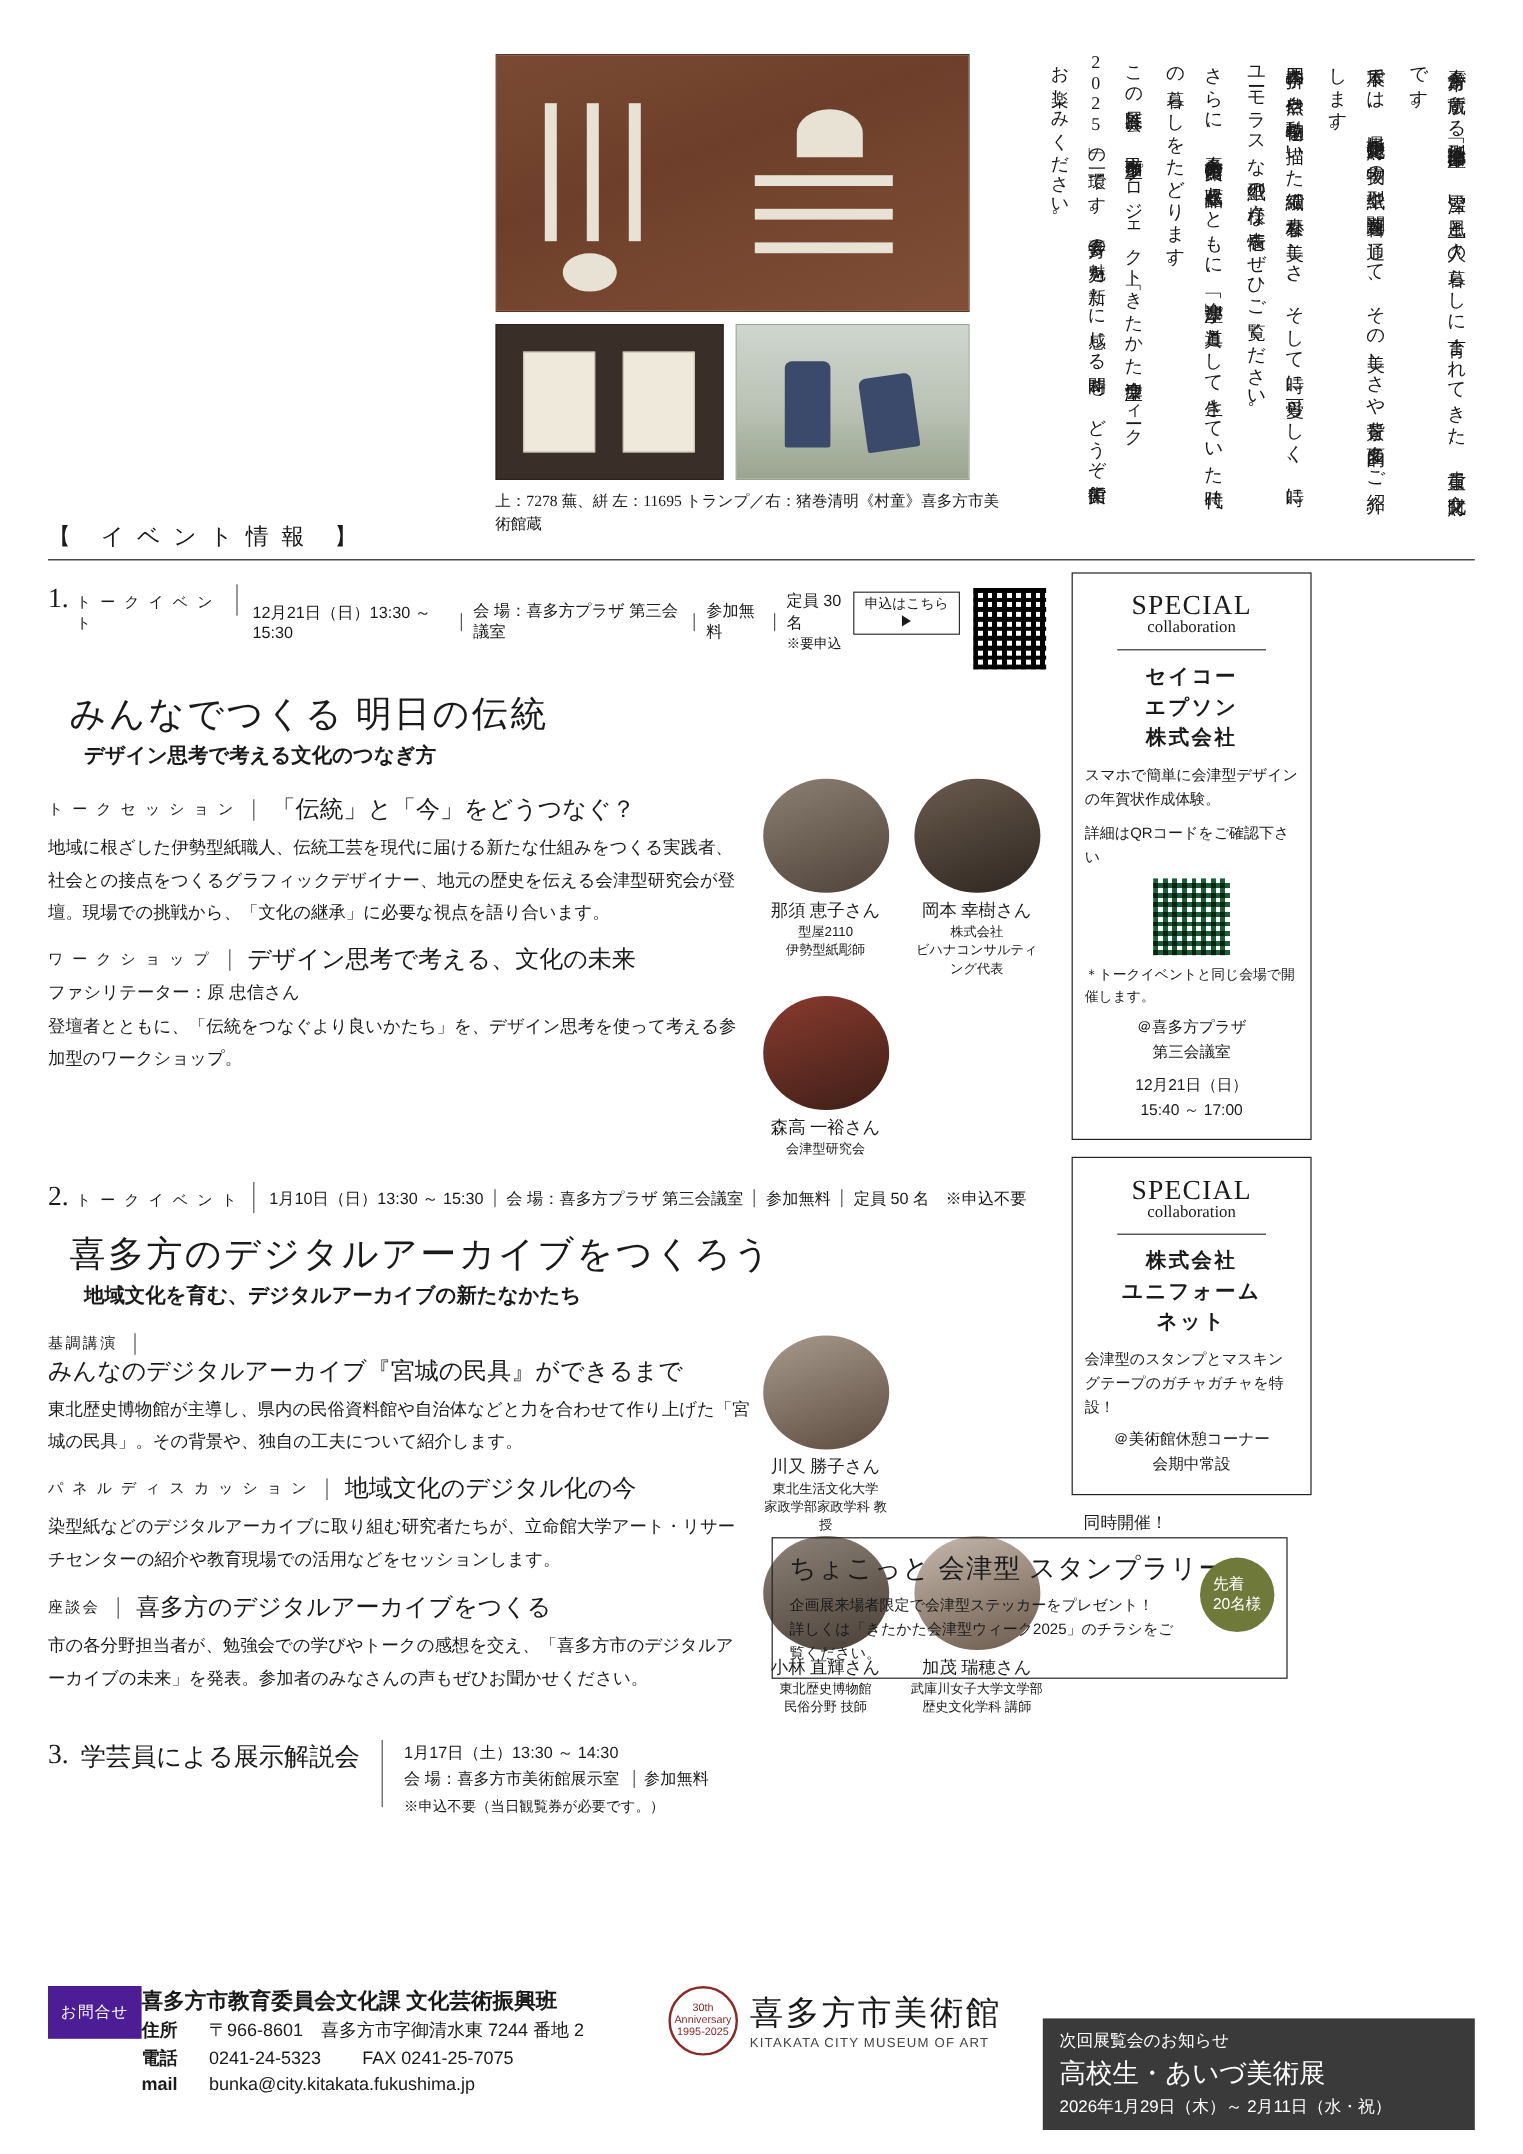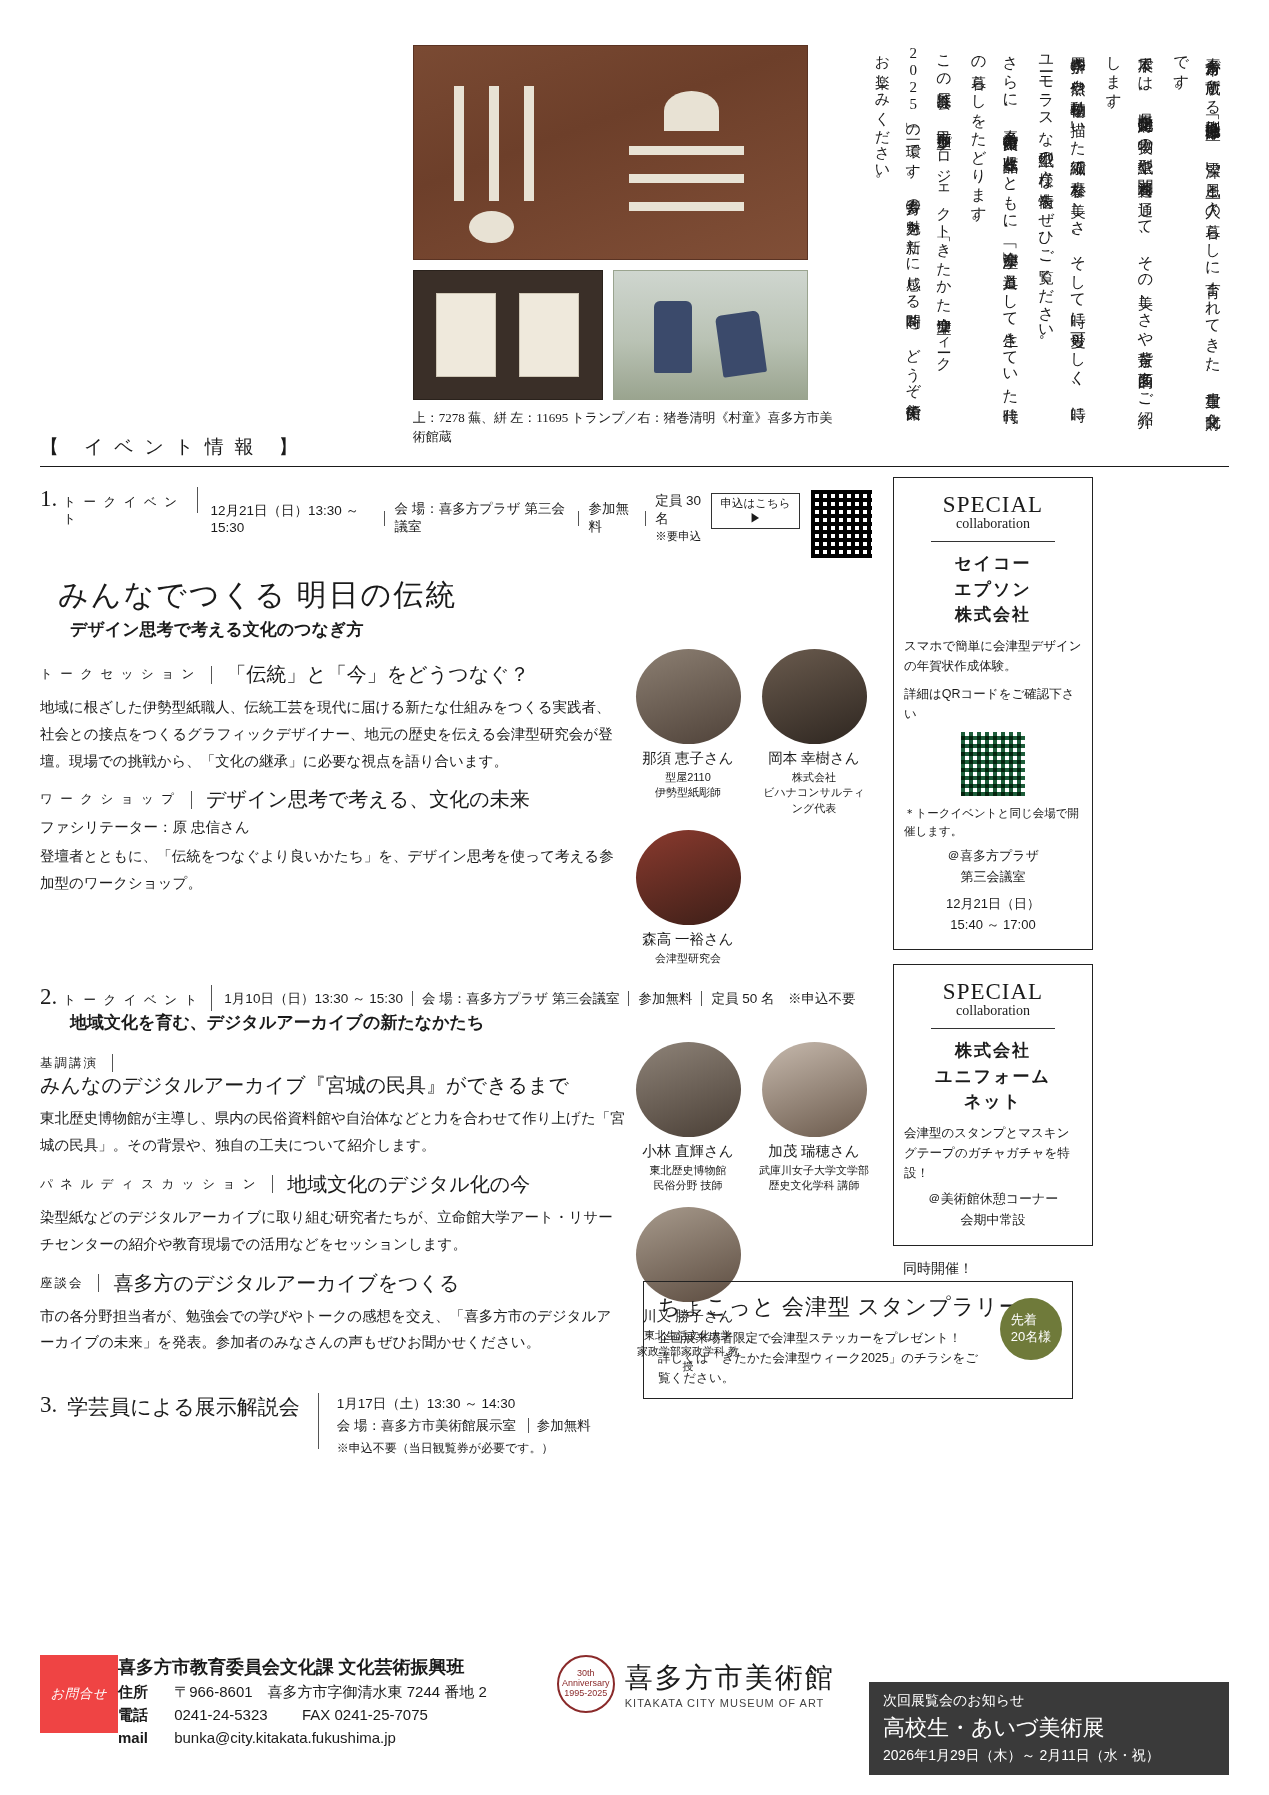--- a/index.html
+++ b/index.html
@@ -119,21 +119,21 @@
       background:#6f7a3a; color:#fff; font-size:13px; display:flex; flex-direction:column; align-items:center; justify-content:center; line-height:1.3;}
 
   
   .evt3 { display:flex; align-items:flex-start; margin-top: 18px; }
   .evt3-title { font-family:"Liberation Serif", serif; font-size: 21px; }
   .evt3-meta { font-size: 13.5px; line-height:1.7; }
 
   
   .footer { position:absolute; left:0; bottom:0; width:1269px; height: 150px; padding: 10px 40px 0 40px; }
   .f-flex { display:flex; align-items:flex-start; }
-  .f-badge { width: 78px; height: 78px; background:#ef4444; color:#fff; font-size:13px; display:flex; align-items:center; justify-content:center; letter-spacing:1px;font-style:italic;}
+  .f-badge { width: 78px; height: 44px; background:#4c1d95; color:#fff; font-size:13px; display:flex; align-items:center; justify-content:center; letter-spacing:1px;}
   .f-info { }
   .f-org { font-size: 18px; font-weight:bold; font-family:"Liberation Serif", serif;}
   .f-line { font-size: 15px; margin-top: 4px; }
   .f-line b { display:inline-block; width: 52px; }
   .f-logo { margin-left: 70px; display:flex; align-items:center; }
   .f-seal { width: 58px; height:58px; border:2px solid #8a2a2a; border-radius:50%; color:#8a2a2a; font-size:9px; display:flex; flex-direction:column; align-items:center; justify-content:center; text-align:center; line-height:1.1;}
   .f-museum { margin-left: 10px; }
   .f-museum-jp { font-size: 28px; font-family:"Liberation Serif", serif; letter-spacing: 2px;}
   .f-museum-en { font-size: 11px; letter-spacing: 1px; color:#444;}
   .next { position:absolute; right: 40px; bottom: 20px; width: 360px; background:#3a3a3a; color:#fff; padding: 10px 14px;}
@@ -264,20 +264,21 @@
             <span>1月10日（日）13:30 ～ 15:30</span>
             <span class="sep"></span>
             <span>会 場：喜多方プラザ 第三会議室</span>
             <span class="sep"></span>
             <span>参加無料</span>
             <span class="sep"></span>
             <span>定員 50 名　※申込不要</span>
           </div>
         </div>
 
+        <div class="title-main">喜多方のデジタルアーカイブをつくろう</div>
         <div class="title-sub">地域文化を育む、デジタルアーカイブの新たなかたち</div>
 
         <div class="row-flex">
           <div class="col-text">
             <div class="sess">
               <span class="sess-label">基調講演</span>
               <span class="sess-bar"></span>
               <span class="sess-title">みんなのデジタルアーカイブ『宮城の民具』ができるまで</span>
               <div class="para">東北歴史博物館が主導し、県内の民俗資料館や自治体などと力を合わせて作り上げた「宮城の民具」。その背景や、独自の工夫について紹介します。</div>
             </div>
@@ -289,40 +290,40 @@
             </div>
             <div class="sess">
               <span class="sess-label">座談会</span>
               <span class="sess-bar"></span>
               <span class="sess-title">喜多方のデジタルアーカイブをつくる</span>
               <div class="para">市の各分野担当者が、勉強会での学びやトークの感想を交え、「喜多方市のデジタルアーカイブの未来」を発表。参加者のみなさんの声もぜひお聞かせください。</div>
             </div>
           </div>
 
           <div class="col-spk">
+            <div class="speakers" style="margin-top:14px;">
+              <div class="spk">
+                <div class="spk-photo" style="background:linear-gradient(160deg,#a79a8c,#5c4c40);"></div>
+                <div class="spk-name">川又 勝子さん</div>
+                <div class="spk-aff" style="white-space:pre-line;">東北生活文化大学
+家政学部家政学科 教授</div>
+              </div>
+            </div>
             <div class="speakers">
               <div class="spk">
                 <div class="spk-photo" style="background:linear-gradient(160deg,#8e8378,#4a3f36);"></div>
                 <div class="spk-name">小林 直輝さん</div>
                 <div class="spk-aff" style="white-space:pre-line;">東北歴史博物館
 民俗分野 技師</div>
               </div>
               <div class="spk">
                 <div class="spk-photo" style="background:linear-gradient(160deg,#c6b9ad,#6b5a4c);"></div>
                 <div class="spk-name">加茂 瑞穂さん</div>
                 <div class="spk-aff" style="white-space:pre-line;">武庫川女子大学文学部
 歴史文化学科 講師</div>
-              </div>
-            </div>
-            <div class="speakers" style="margin-top:14px;">
-              <div class="spk">
-                <div class="spk-photo" style="background:linear-gradient(160deg,#a79a8c,#5c4c40);"></div>
-                <div class="spk-name">川又 勝子さん</div>
-                <div class="spk-aff" style="white-space:pre-line;">東北生活文化大学
-家政学部家政学科 教授</div>
               </div>
             </div>
           </div>
         </div>
       </div>
 
       <div class="evt3">
         <div class="evt-num" style="margin-right:10px;">3.</div>
         <div class="evt3-title">学芸員による展示解説会</div>
         <div class="evt-divider" style="height:56px; margin:0 18px;"></div>

